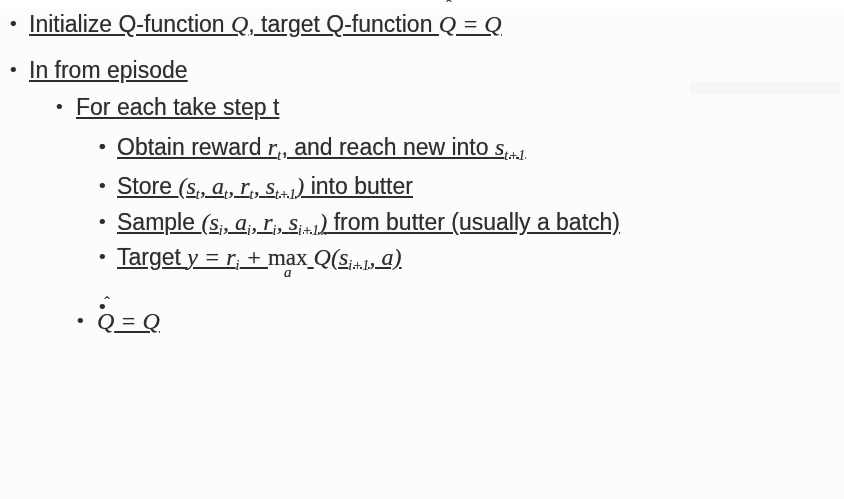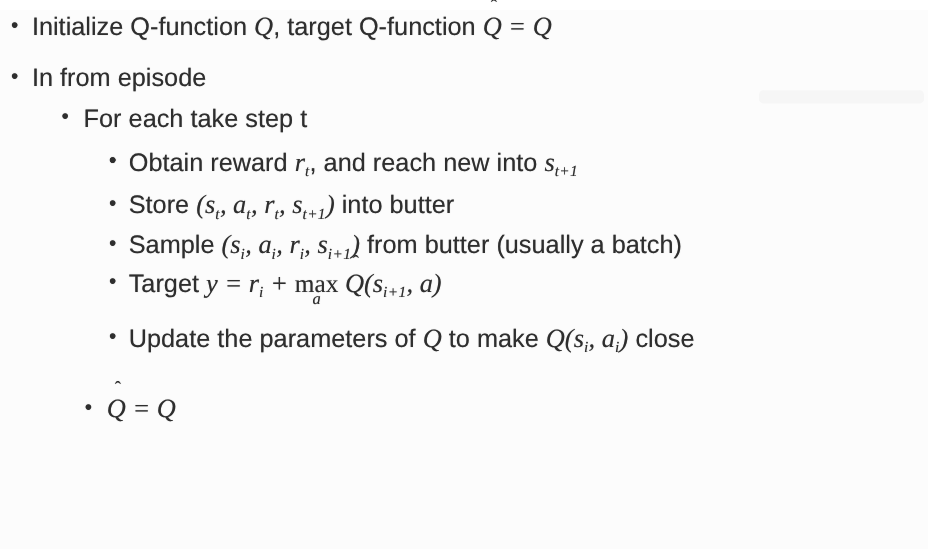--- a/index.html
+++ b/index.html
@@ -19,20 +19,21 @@
     font-size: 23px;
     line-height: 30px;
     text-shadow: 0 0 0.7px rgba(45,45,45,0.55);
   }
   .item {
     position: relative;
   }
   .line {
     height: 30px;
     white-space: nowrap;
+    text-decoration: underline;
   }
   .bullet {
     position: absolute;
     top: 0;
     font-size: 19px;
     line-height: 30px;
   }
   
   .lvl-1  { padding-left: 29px; }
   .lvl-1 > .bullet  { left: 10px; }
@@ -141,19 +142,18 @@
     <div class="item lvl-3 item-7">
       <span class="bullet">•</span>
       <div class="line"><span class="t">Sample </span><span class="m">(</span><span class="msub-wrap"><span class="m">s</span><span class="sub">i</span></span><span class="m">, </span><span class="msub-wrap"><span class="m">a</span><span class="sub">i</span></span><span class="m">, </span><span class="msub-wrap"><span class="m">r</span><span class="sub">i</span></span><span class="m">, </span><span class="msub-wrap"><span class="m">s</span><span class="sub">i+1</span></span><span class="m">)</span><span class="t"> from butter (usually a batch)</span></div>
     </div>
     <div class="item lvl-3 item-8">
       <span class="bullet">•</span>
       <div class="line"><span class="t">Target </span><span class="m">y = </span><span class="msub-wrap"><span class="m">r</span><span class="sub">i</span></span><span class="m"> + </span><span class="munder"><span class="mu-base">max</span><span class="mu-under m">a</span></span><span class="m"> </span><span class="mhat"><span class="hat">ˆ</span><span class="m">Q</span></span><span class="m">(</span><span class="msub-wrap"><span class="m">s</span><span class="sub">i+1</span></span><span class="m">, a)</span></div>
     </div>
     <div class="item lvl-3 item-9">
       <span class="bullet">•</span>
-      <div class="line"><span class="t">Update the parameters of </span><span class="m">Q</span><span class="t"> to make </span><span class="m">Q(</span><span class="msub-wrap"><span class="m">s</span><span class="sub">i</span></span><span class="m">, </span><span class="msub-wrap"><span class="m">a</span><span class="sub">i</span></span><span class="m">)</span><span class="t"> close</span></div>
     </div>
     <div class="item lvl-2b item-10">
       <span class="bullet">•</span>
       <div class="line"><span class="mhat"><span class="hat">ˆ</span><span class="m">Q</span></span><span class="m"> = Q</span></div>
     </div>
   </div>
 
 </body></html>

